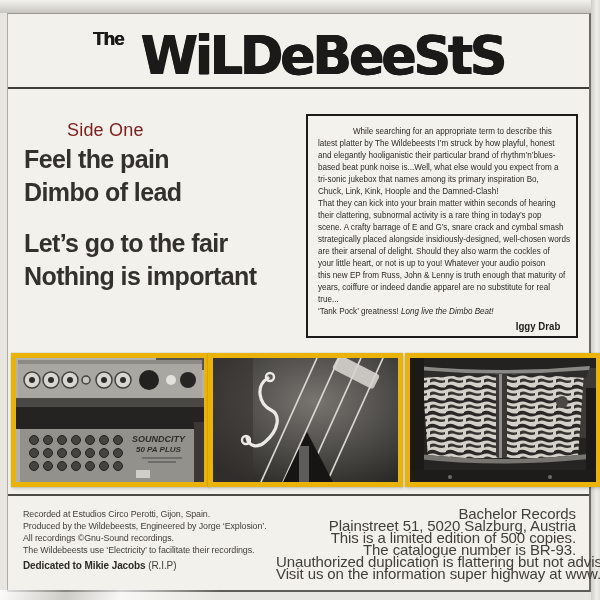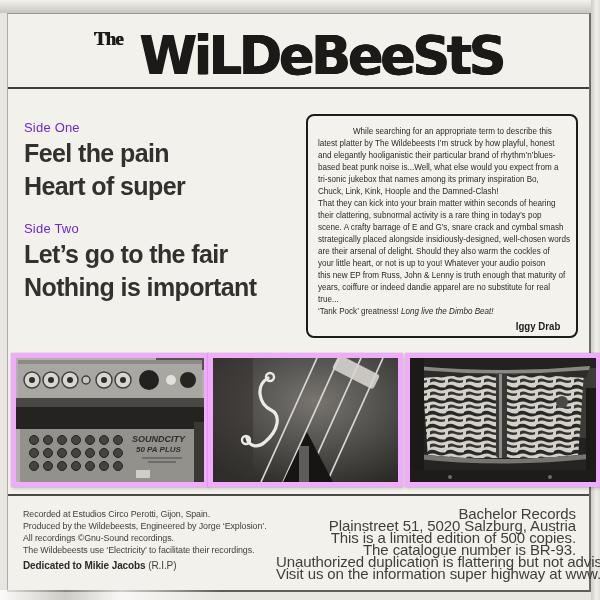--- a/index.html
+++ b/index.html
@@ -32,67 +32,67 @@
     border-bottom:2px solid #5f5d58;
     box-sizing:border-box;
   }
   
   .title-row {
     position:absolute; left:0; top:10px; width:100%;
     text-align:center; white-space:nowrap;
   }
   .title-the {
     display:inline-block; vertical-align:top;
-    font-family:Liberation Serif, serif;
+    font-family:Liberation Sans, sans-serif;
     font-weight:bold; font-size:19px; letter-spacing:-1px;
     padding-top:4px; margin-right:17px; color:#1b1a18;
     text-shadow:0.6px 0 0 #1b1a18;
   }
   .title-main {
     display:inline-block; vertical-align:top;
     font-family:"DejaVu Sans", sans-serif;
     font-weight:bold; font-size:52px; line-height:62px;
     letter-spacing:-3px; color:#1b1a18;
     transform:scaleY(1.02); transform-origin:top center;
     text-shadow:0.8px 0 0 #1b1a18, -0.4px 0 0 #1b1a18;
   }
   .title-rule {
     position:absolute; left:0; top:73px; width:100%;
     border-top:2px solid #403e3a;
   }
   
   .tracklist { position:absolute; left:16px; top:106px; }
   .side-label {
-    font-size:13px; color:#6d28d9; letter-spacing:0.2px; margin-bottom:2px;
+    font-size:18px; color:#7f1d1d; letter-spacing:0.2px; margin-bottom:2px;margin-left:43px;
   }
   .track {
     font-size:25px; font-weight:bold; color:#33312e;
     line-height:33px; letter-spacing:-0.6px;
   }
   .side-gap { height:18px; }
   
   .review-box {
     position:absolute; left:298px; top:100px; width:272px; height:224px;
-    border:2px solid #1d1b19; border-radius:8px; box-sizing:border-box;
+    border:2px solid #1d1b19; border-radius:0; box-sizing:border-box;
     padding:9px 9px 6px 10px; background:#f4f2ec;
   }
   .review-scale {
     width:109%; transform:scaleX(0.92); transform-origin:0 0;
     font-size:8.8px; line-height:12px; color:#2c2a27; letter-spacing:0;
   }
   .review-body { white-space:pre; text-indent:38px; }
   .review-tagline { white-space:pre; }
   .review-tagline em { font-style:italic; }
   .review-signature {
     text-align:right; font-weight:bold; font-size:10.5px;
     margin-top:3px; padding-right:8px; color:#232220;
   }
   
   .photo {
-    position:absolute; top:339px; background:#f0abfc;
+    position:absolute; top:339px; background:#eab308;
     padding:5px; box-shadow:0 0 1px rgba(0,0,0,0.35), 1px 2px 3px rgba(0,0,0,0.15);
     font-size:0;
   }
   .photo svg { display:block; }
   .photo-amps { left:3px; }
   .photo-bass { left:200px; }
   .photo-drum { left:397px; }
   
   .bottom-rule {
     position:absolute; left:0; top:480px; width:100%;
@@ -122,23 +122,22 @@
   <div class="sleeve">
 
     <div class="title-row">
       <span class="title-the">The</span><span class="title-main">WiLDeBeeStS</span>
     </div>
     <div class="title-rule"></div>
 
     <div class="tracklist">
       <div class="side-label">Side One</div>
       <div class="track">Feel the pain</div>
-      <div class="track">Heart of super</div>
+      <div class="track">Dimbo of lead</div>
       <div class="side-gap"></div>
-      <div class="side-label">Side Two</div>
       <div class="track">Let’s go to the fair</div>
       <div class="track">Nothing is important</div>
     </div>
 
     <div class="review-box">
       <div class="review-scale">
         <div class="review-body">While searching for an appropriate term to describe this
 latest platter by The Wildebeests I’m struck by how playful, honest
 and elegantly hooliganistic their particular brand of rhythm’n’blues-
 based beat punk noise is...Well, what else would you expect from a

